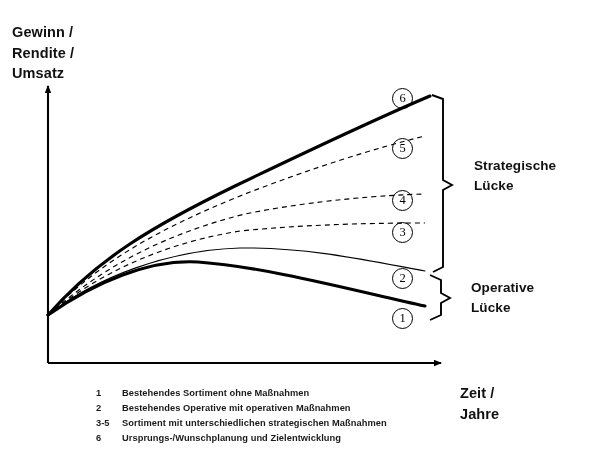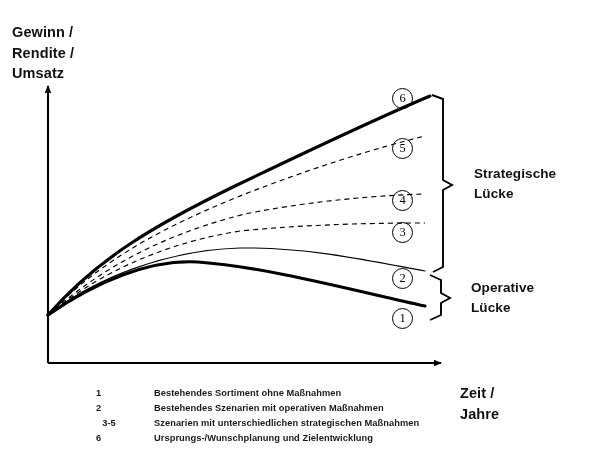--- a/index.html
+++ b/index.html
@@ -47,21 +47,21 @@
     position: absolute;
     font-weight: bold;
     font-size: 13.5px;
     line-height: 1.45;
     color: #111111;
     white-space: pre-line;
     letter-spacing: 0.1px;
   }
   #strategic-gap-label {
     left: 474px;
-    top: 164px;
+    top: 156px;
   }
   #operative-gap-label {
     left: 471px;
     top: 278px;
   }
   #legend {
     position: absolute;
     left: 96px;
     top: 386px;
     width: 420px;
@@ -74,25 +74,24 @@
     color: #1a1a1a;
     line-height: 1.62;
     letter-spacing: 0.05px;
   }
   .legend-key {
     width: 26px;
     flex: 0 0 26px;
     text-align: left;
   }
   .legend-key.wide {
-    text-align: center;
+    text-align: left;
   }
   .legend-text {
     flex: 1 1 auto;
-    margin-left: 32px;
   }
   .curve-badge {
     position: absolute;
     width: 21px;
     height: 21px;
     border: 1.3px solid #000000;
     border-radius: 50%;
     box-sizing: border-box;
     display: flex;
     align-items: center;
@@ -162,25 +161,25 @@
   <div class="brace-label" id="operative-gap-label">Operative
 Lücke</div>
 
   <div id="legend">
     <div class="legend-row">
       <span class="legend-key">1</span>
       <span class="legend-text">Bestehendes Sortiment ohne Maßnahmen</span>
     </div>
     <div class="legend-row">
       <span class="legend-key">2</span>
-      <span class="legend-text">Bestehendes Szenarien mit operativen Maßnahmen</span>
+      <span class="legend-text">Bestehendes Operative mit operativen Maßnahmen</span>
     </div>
     <div class="legend-row">
       <span class="legend-key wide">3-5</span>
-      <span class="legend-text">Szenarien mit unterschiedlichen strategischen Maßnahmen</span>
+      <span class="legend-text">Sortiment mit unterschiedlichen strategischen Maßnahmen</span>
     </div>
     <div class="legend-row">
       <span class="legend-key">6</span>
       <span class="legend-text">Ursprungs-/Wunschplanung und Zielentwicklung</span>
     </div>
   </div>
 
 </div>
 
 </body></html>

